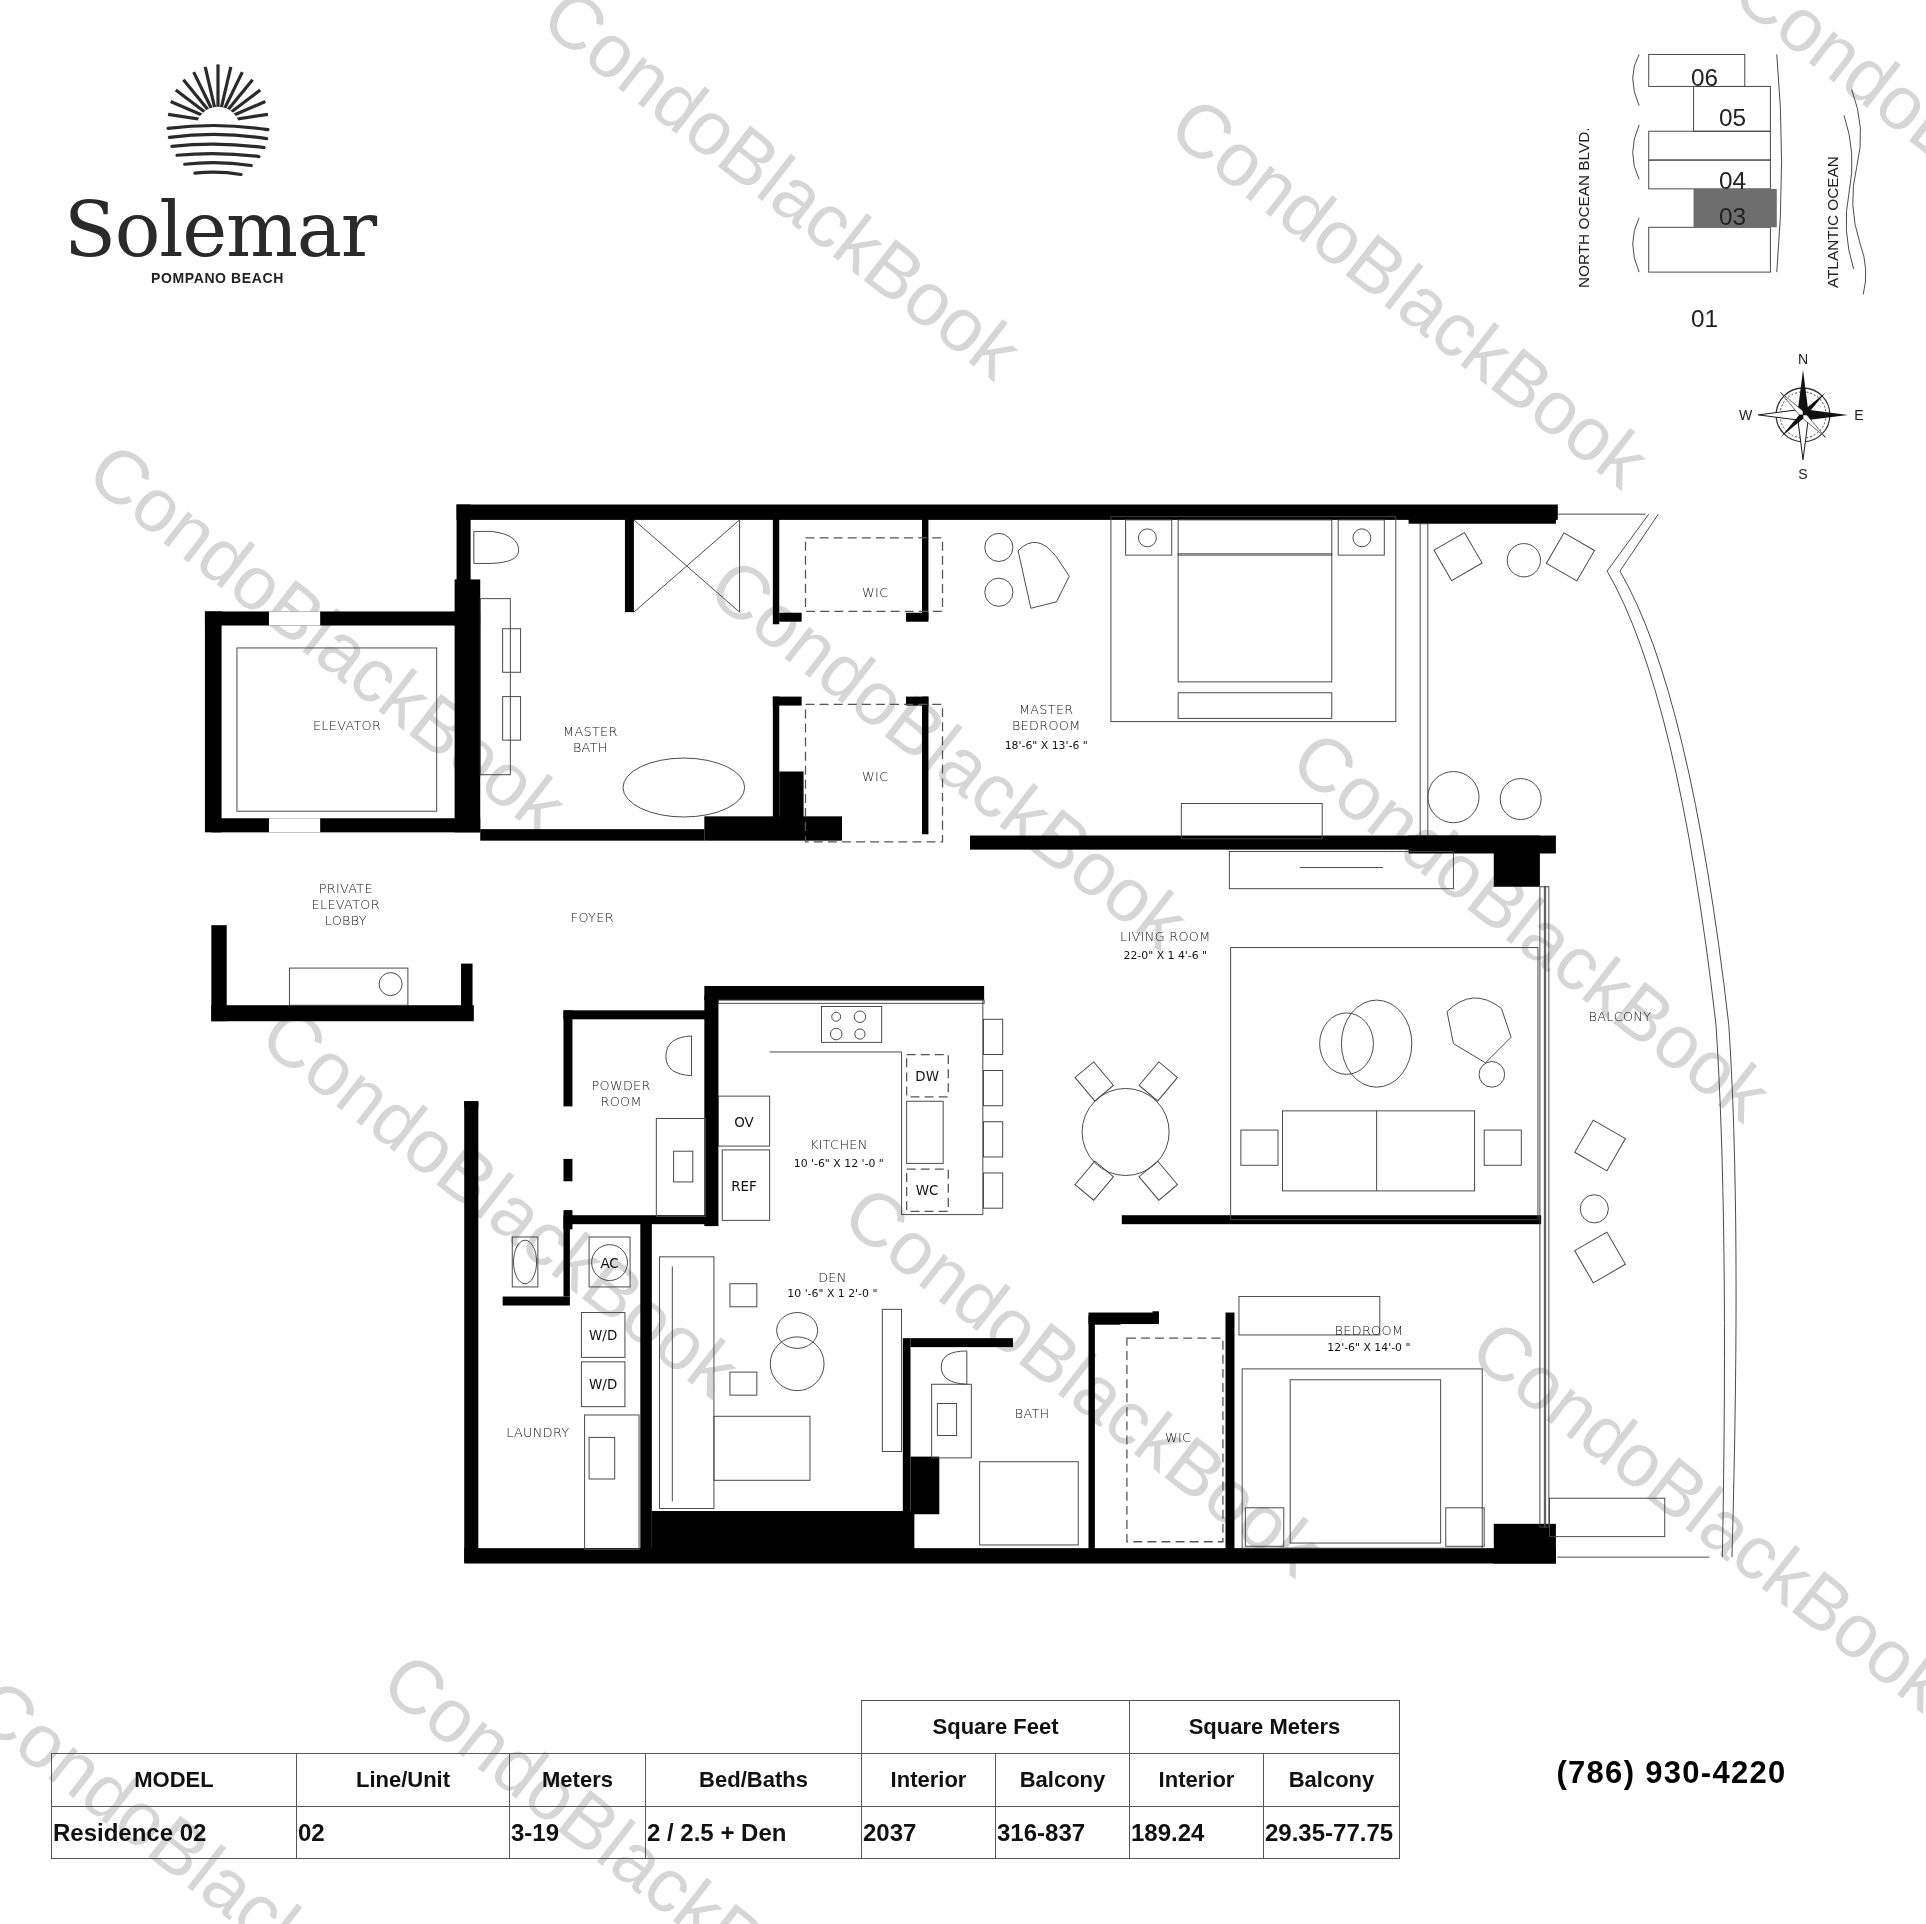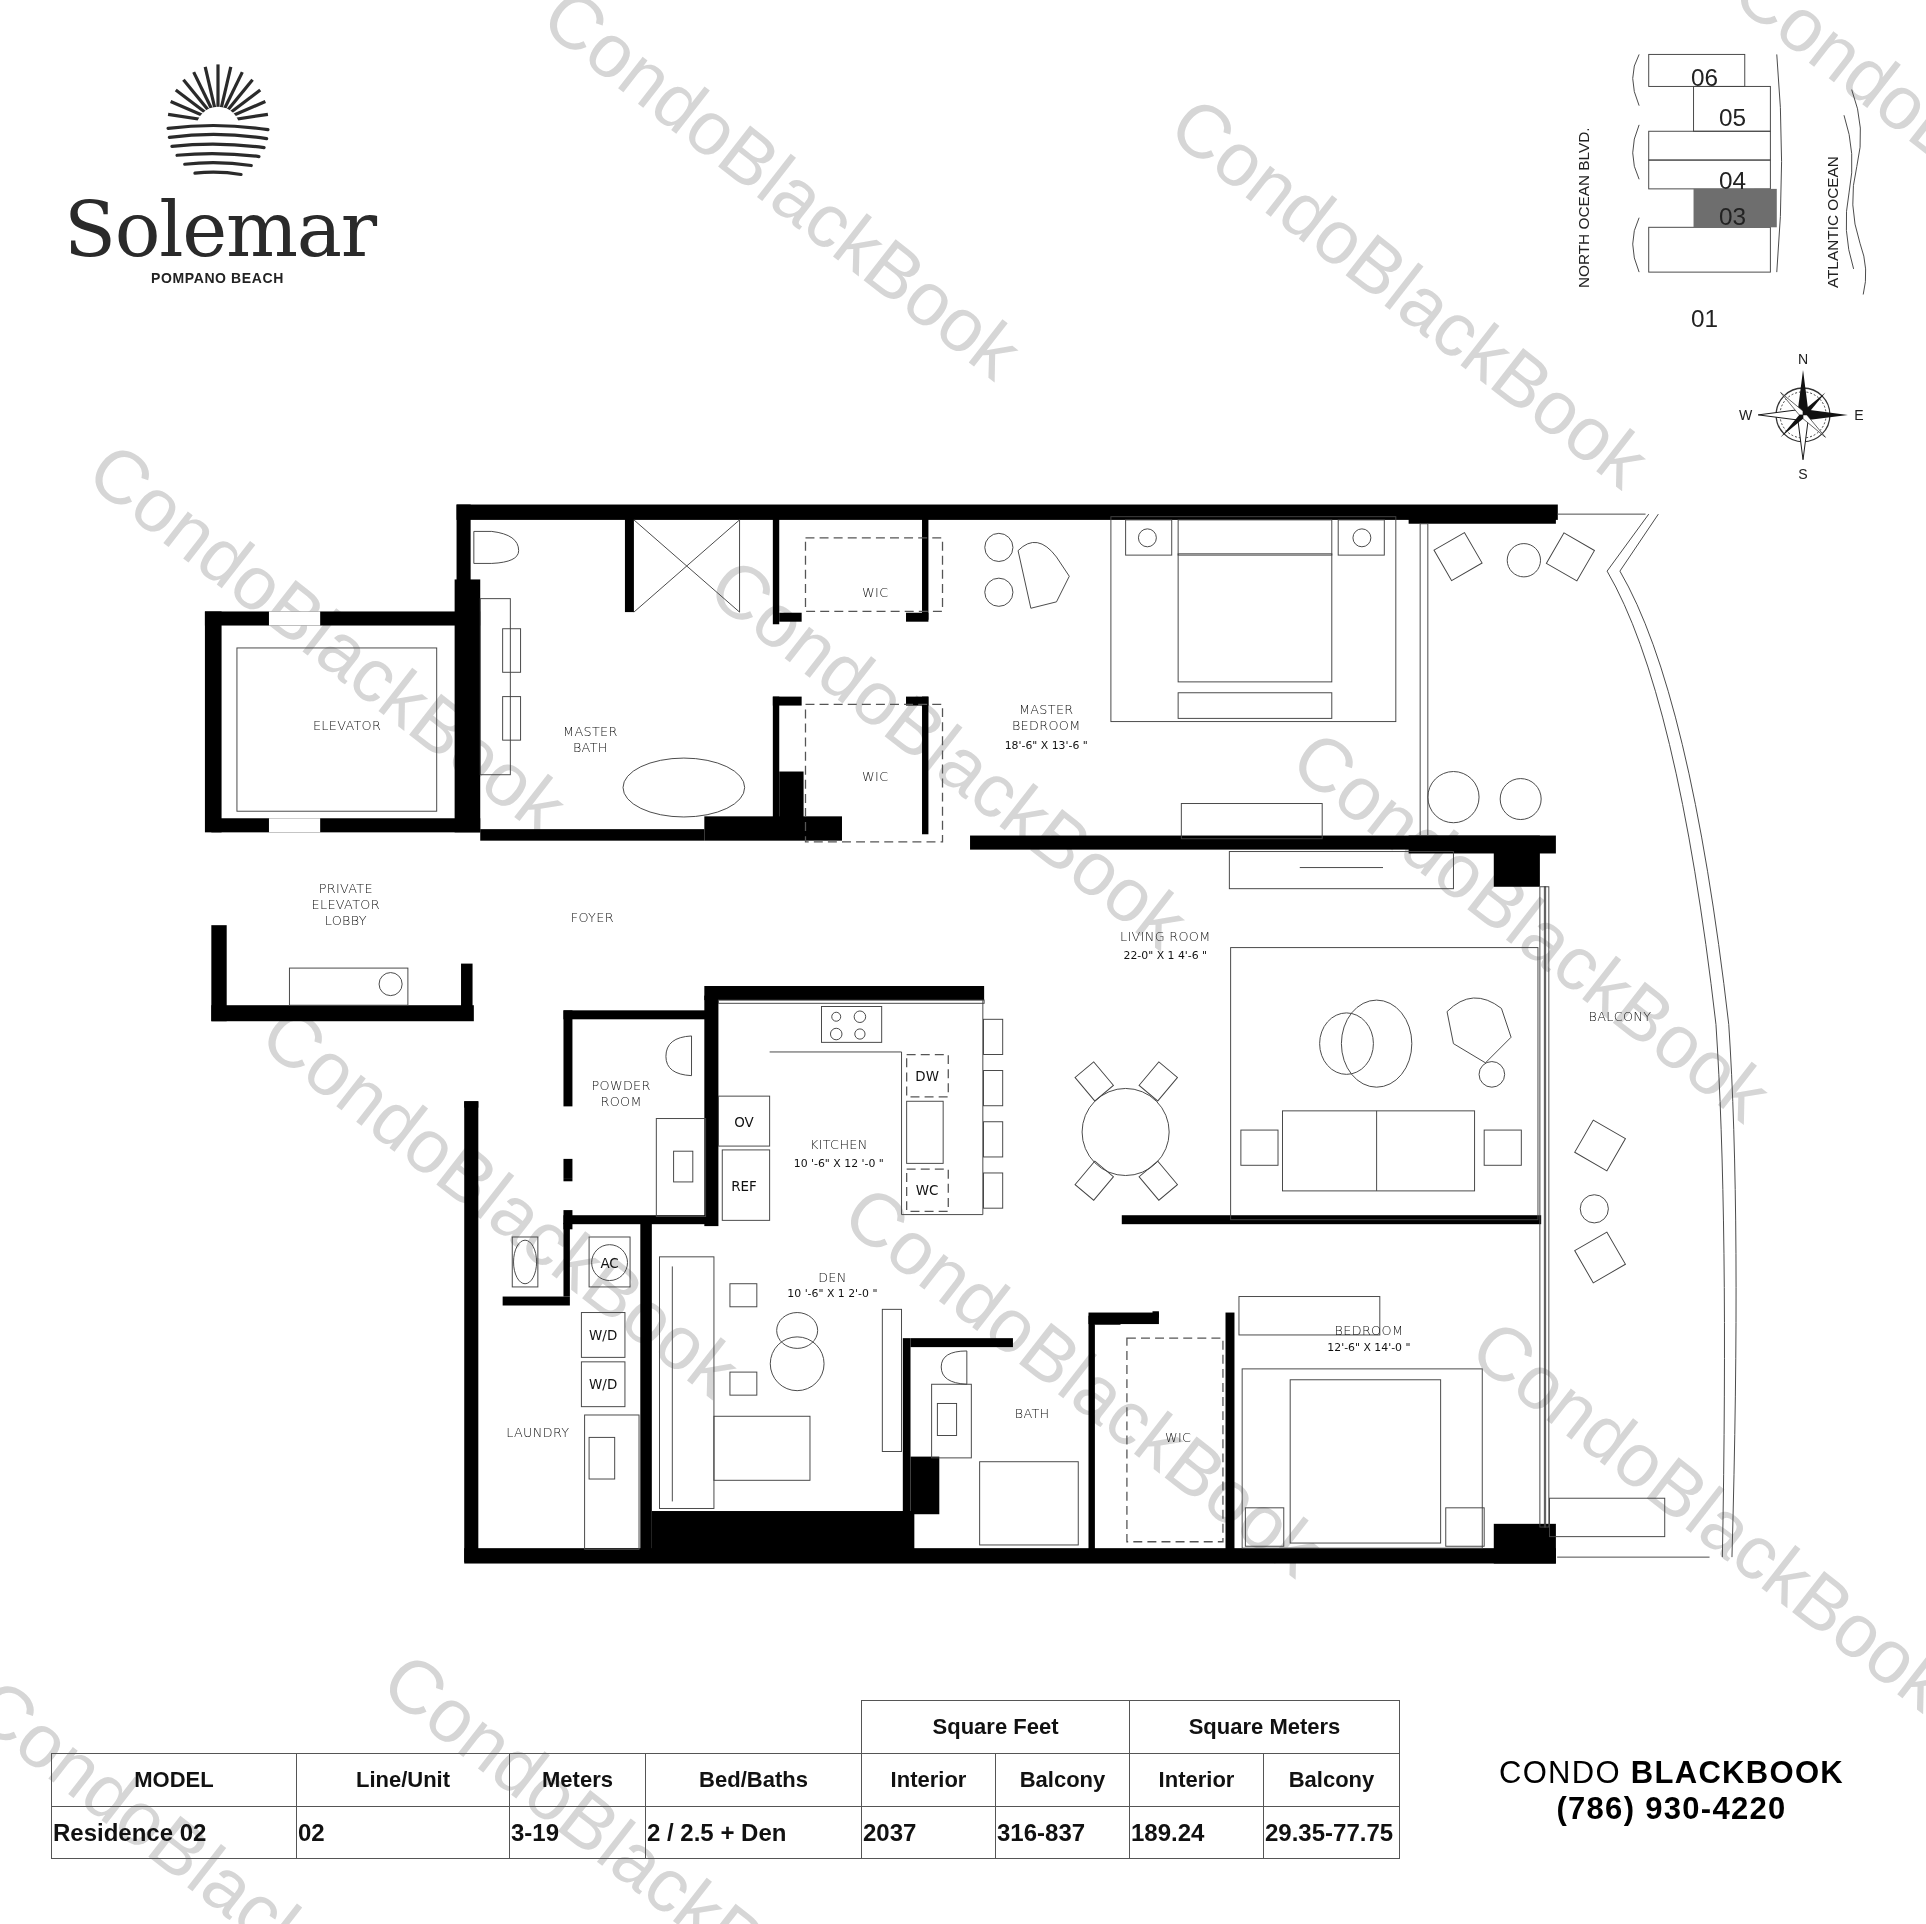--- a/index.html
+++ b/index.html
@@ -418,19 +418,15 @@
     <td>2 / 2.5 + Den</td>
     <td>2037</td>
     <td>316-837</td>
     <td>189.24</td>
     <td>29.35-77.75</td>
   </tr>
 </tbody>
   </table>
 
 <div class="abs contact">
-  <div class="contact-line1">
-    <span>CONDO</span>
-    <b>BLACKBOOK</b>
-  </div>
   <div class="contact-line2">(786) 930-4220</div>
 </div>
 
 
 </body></html>

